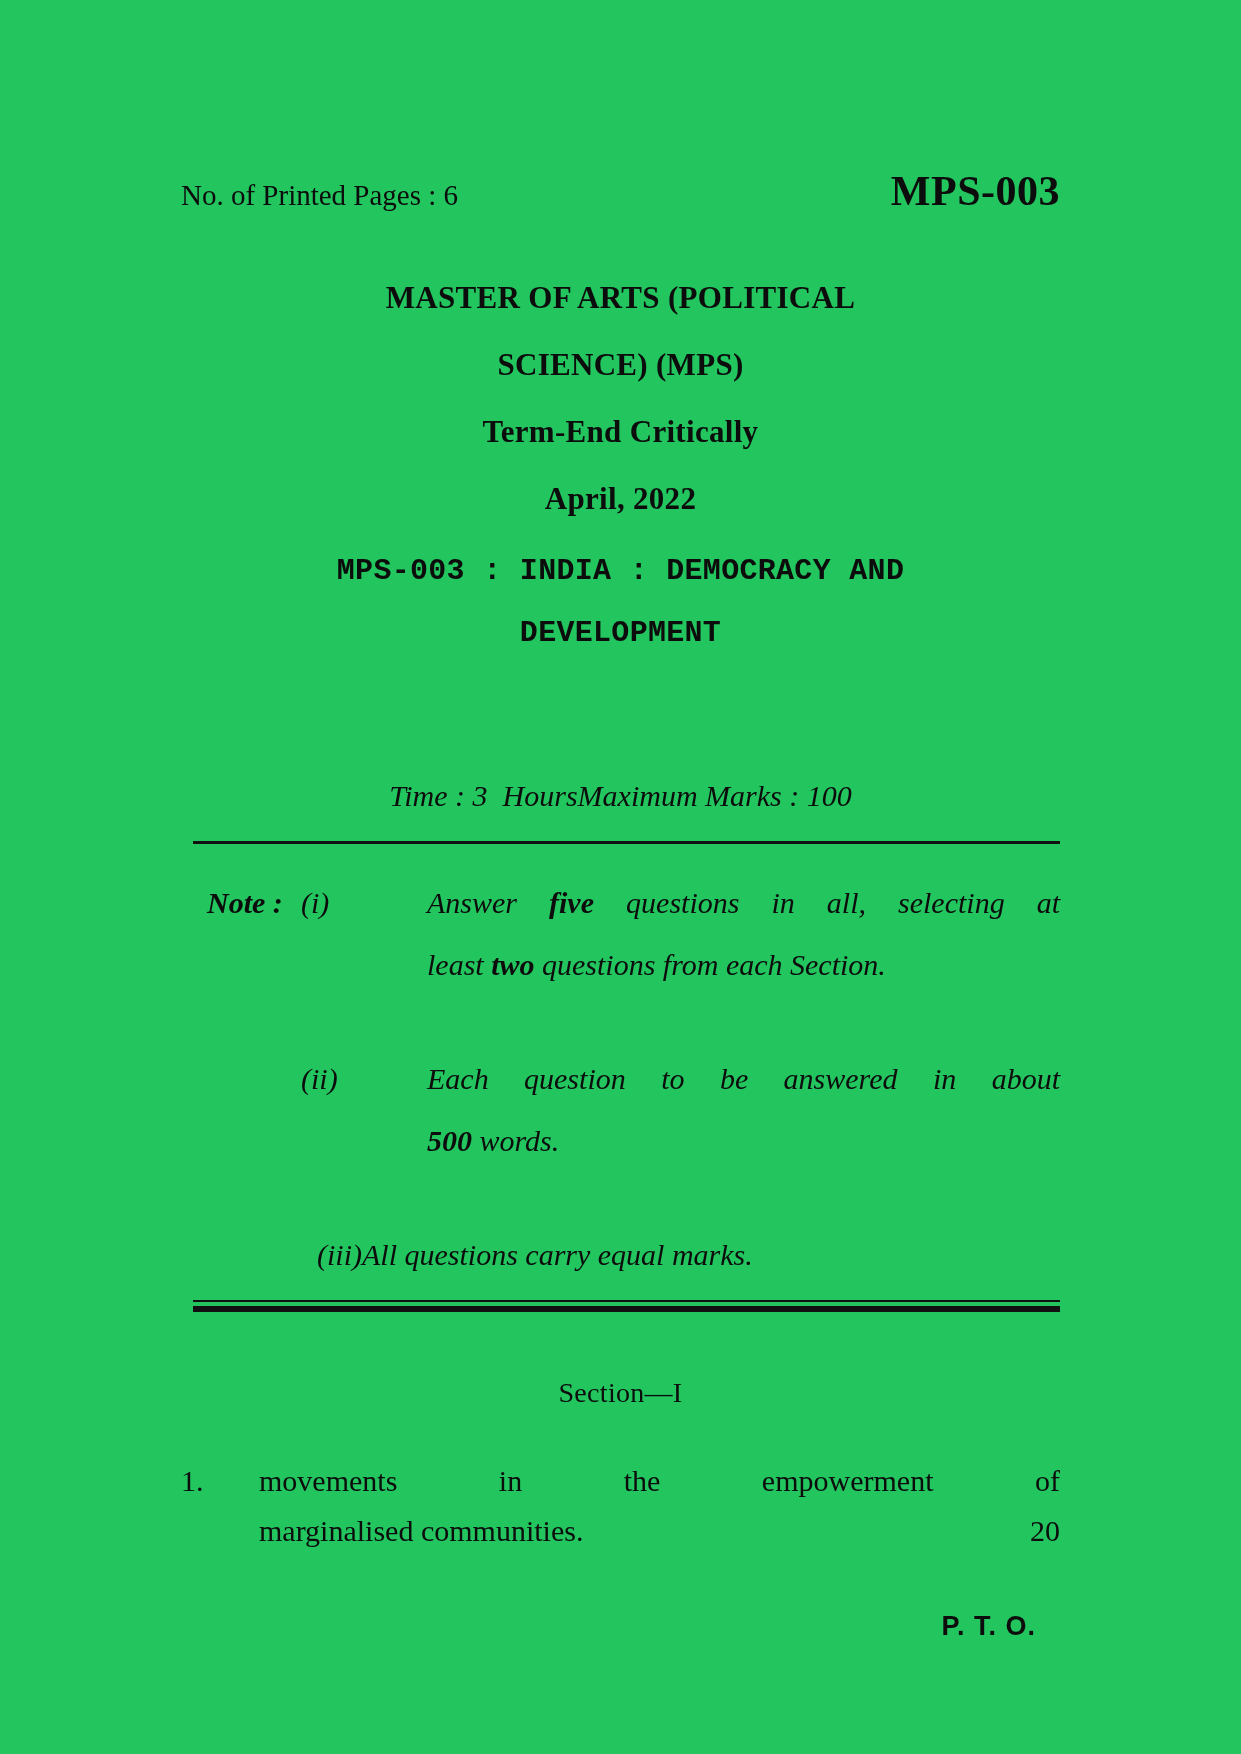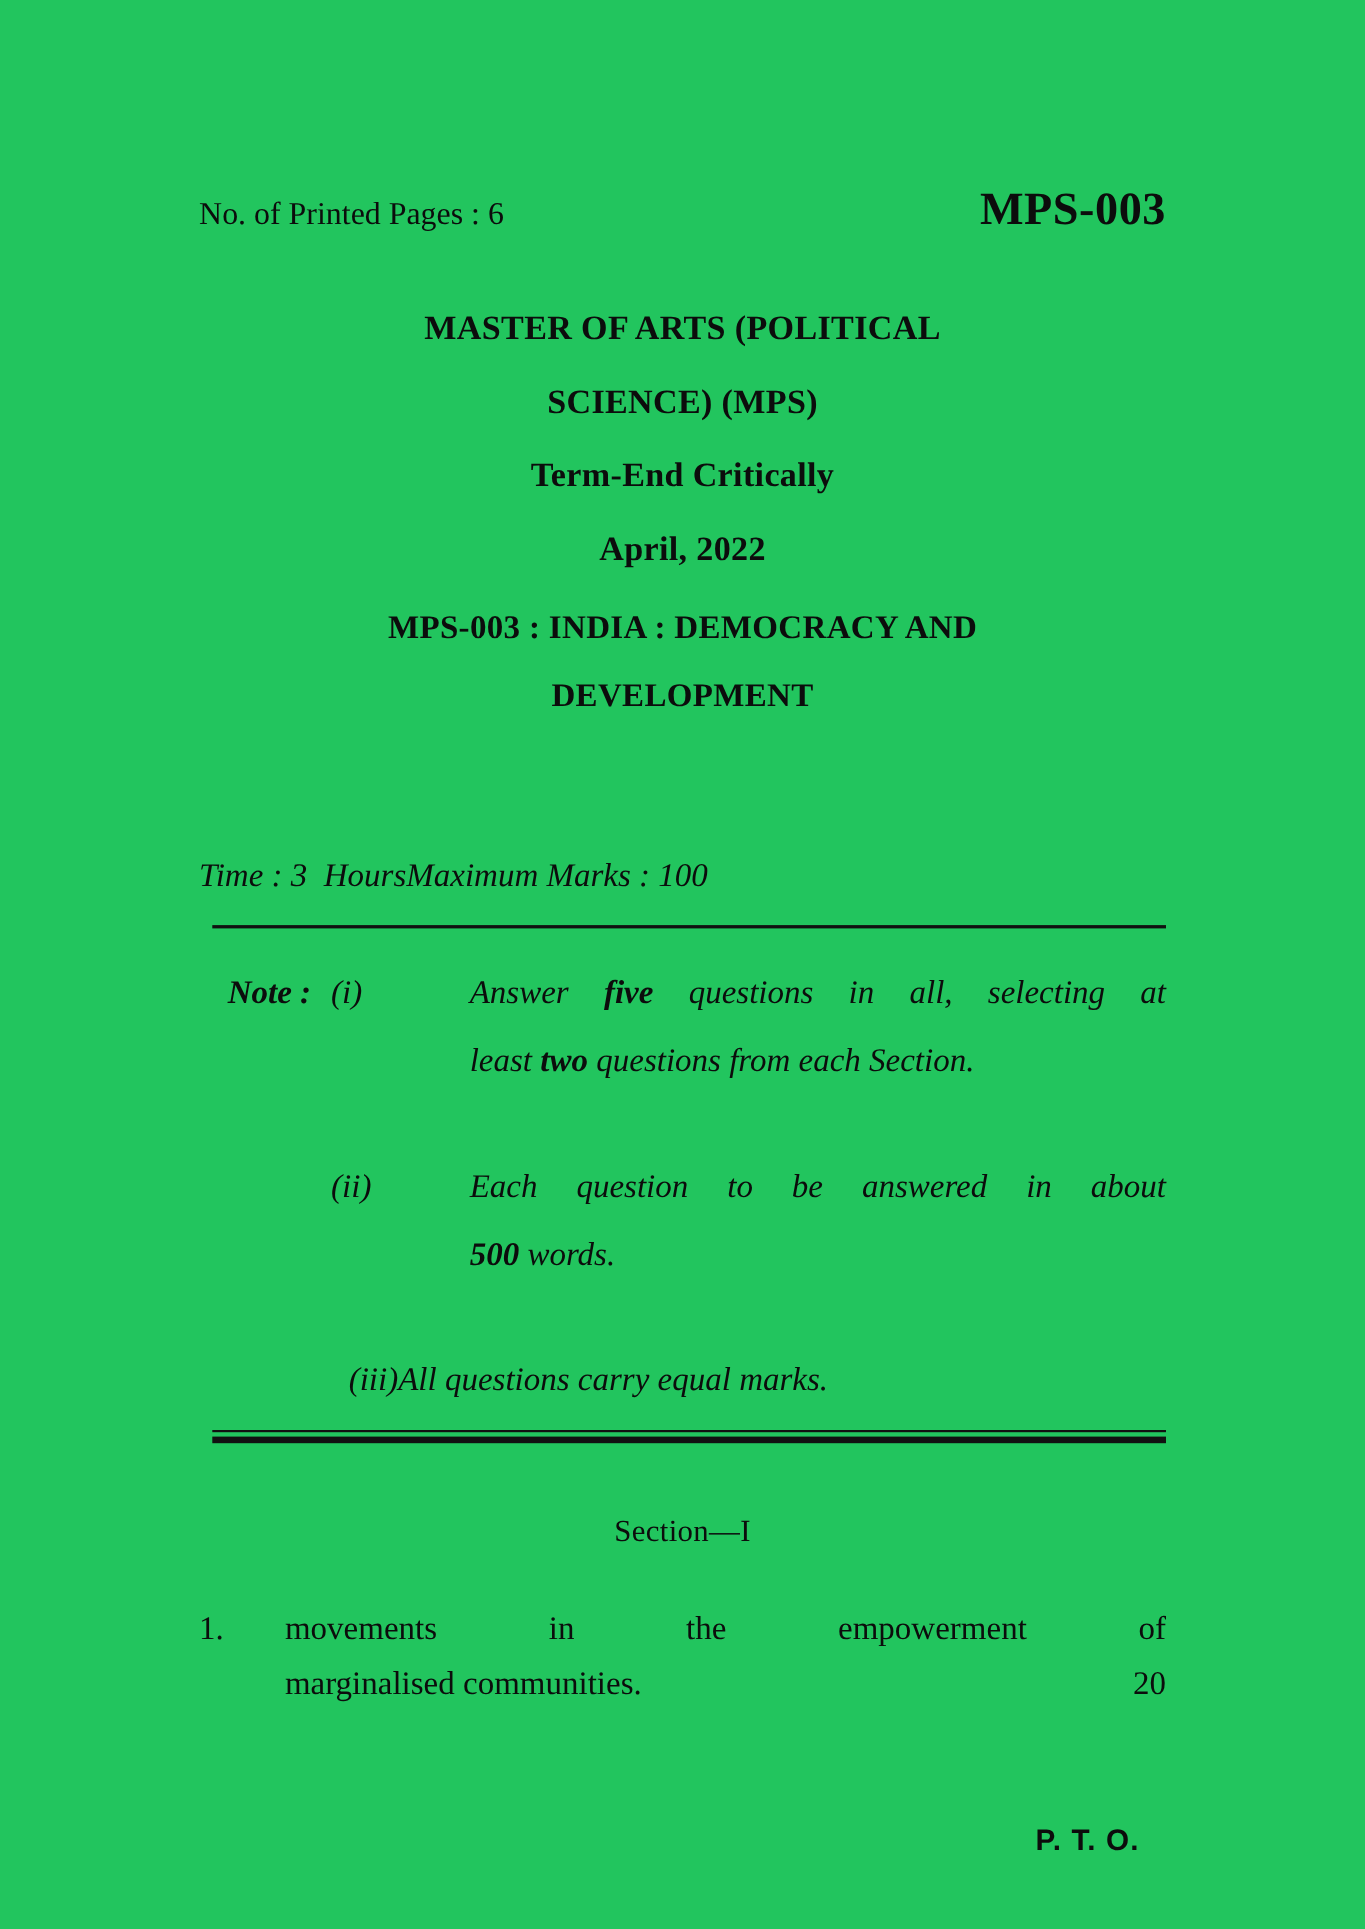--- a/index.html
+++ b/index.html
@@ -44,32 +44,32 @@
     font-weight: bold;
     font-size: 31px;
     line-height: 67px;
     letter-spacing: 0.3px;
   }
 
   
   .subject-block {
     margin-top: 8px;
     text-align: center;
-    font-family: Liberation Serif, serif;
+    font-family: Liberation Mono, monospace;
     font-weight: bold;
     font-size: 30px;
     line-height: 62px;
     letter-spacing: 0.3px;
   }
 
   
   .meta-row {
     margin-top: 112px;
     display: flex;
-    justify-content: flex-start;
+    justify-content: center;
     font-style: italic;
     font-size: 30px;
     line-height: 40px;
   }
   .pre { white-space: pre-wrap; }
 
   .rule {
     margin-top: 25px;
     margin-left: 12px;
     border: none;
@@ -138,21 +138,21 @@
   }
   .q-text { flex: 1; }
   .q-last-line {
     display: flex;
     justify-content: space-between;
   }
 
   
   .pto {
     position: absolute;
-    top: 1658px;
+    top: 1611px;
     right: 205px;
     font-family: "Liberation Sans", sans-serif;
     font-weight: bold;
     font-size: 27px;
     letter-spacing: 1px;
   }
 </style>
 </head>
 <body>
 

